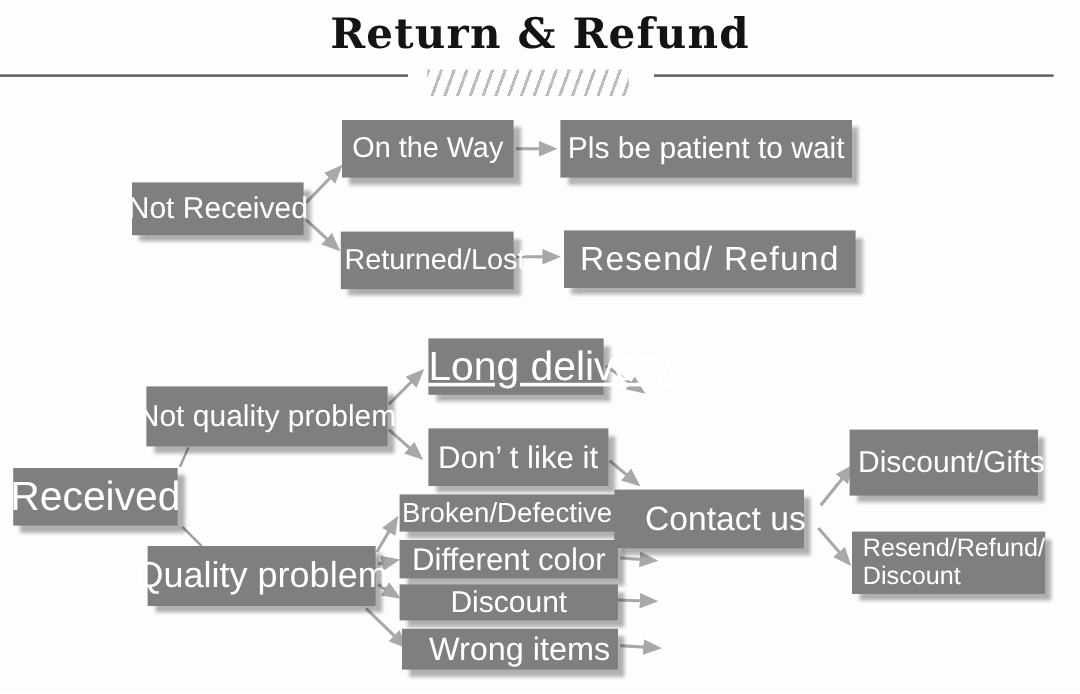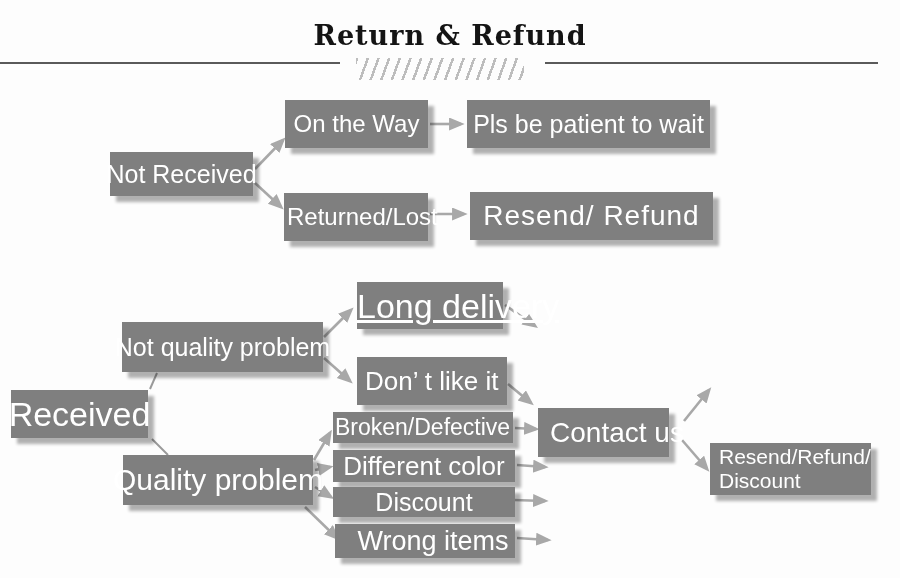--- a/index.html
+++ b/index.html
@@ -21,24 +21,23 @@
     background: var(--page-bg);
     overflow: hidden;
     font-family: "Liberation Sans", sans-serif;
   }
   .title {
     position: absolute;
     top: 8px; left: 0; right: 0;
     text-align: center;
     font-family: "DejaVu Serif", serif;
     font-weight: 700;
-    font-size: 27px;
+    font-size: 35px;
     letter-spacing: 1px;
     color: var(--title-color);
-    margin-top: 12px;
   }
   .rule {
     position: absolute;
     top: 62px;
     height: 2px;
     background: var(--rule-color);
   }
   .rule-left  { left: 0;    width: 340px; }
   .rule-right { left: 545px; width: 333px; }
   .hatch {
@@ -133,19 +132,20 @@
   <div class="node" style="left:122px; top:322px; width:201px; height:50px; font-size:25px;">Not quality problem</div>
   <div class="node align-left" style="left:357px; top:282px; width:146px; height:47px; font-size:34px; padding-left:0;text-decoration:underline;">Long delivery</div>
   <div class="node align-left" style="left:357px; top:357px; width:150px; height:48px; font-size:26px; padding-left:8px;">Don’ t like it</div>
   <div class="node" style="left:123px; top:455px; width:190px; height:50px; font-size:30px;">Quality problem</div>
 
   <div class="node align-left" style="left:333px; top:412px; width:180px; height:31px; font-size:23px; padding-left:2px;">Broken/Defective</div>
   <div class="node" style="left:333px; top:450px; width:182px; height:32px; font-size:26px;">Different color</div>
   <div class="node" style="left:333px; top:487px; width:182px; height:30px; font-size:25px;">Discount</div>
   <div class="node" style="left:335px; top:524px; width:180px; height:34px; font-size:27px;padding-left:16px;">Wrong items</div>
 
-  <div class="node" style="left:538px; top:408px; width:131px; height:49px; font-size:28px;padding-left:27px;">Contact us</div>
+  <div class="node" style="left:512px; top:408px; width:158px; height:49px; font-size:28px;padding-left:27px;">Contact us</div>
+  <div class="node align-left" style="left:708px; top:358px; width:157px; height:55px; font-size:25px; padding-left:7px;">Discount/Gifts</div>
   <div class="node two-line" style="left:710px; top:443px; width:161px; height:52px; font-size:21px; padding-left:9px;">
     <span>Resend/Refund/</span>
     <span>Discount</span>
   </div>
 
 </div>
 
 </body></html>

